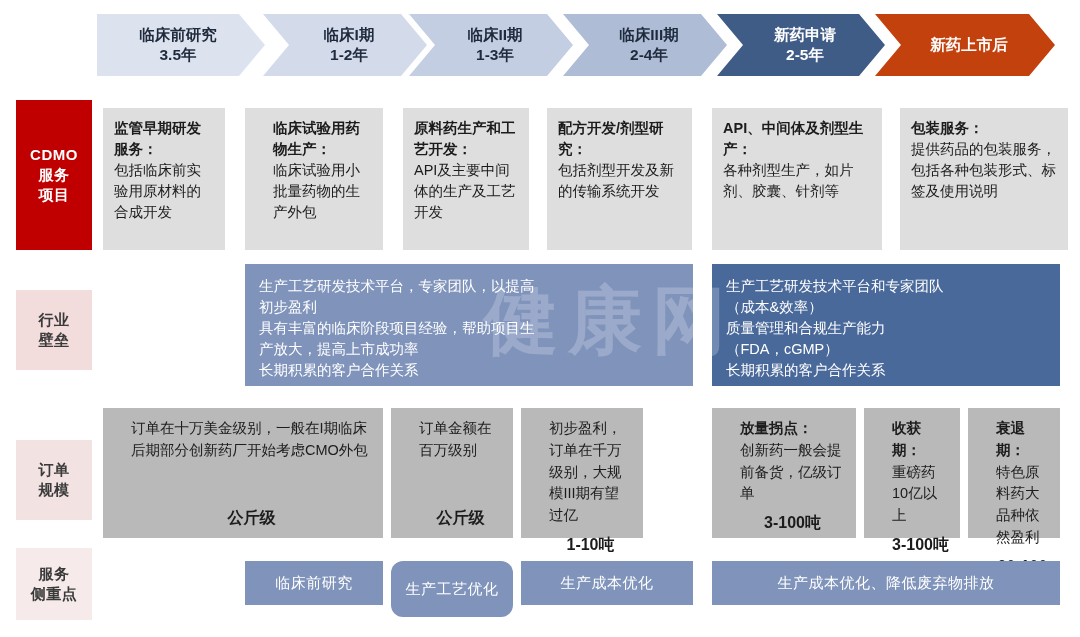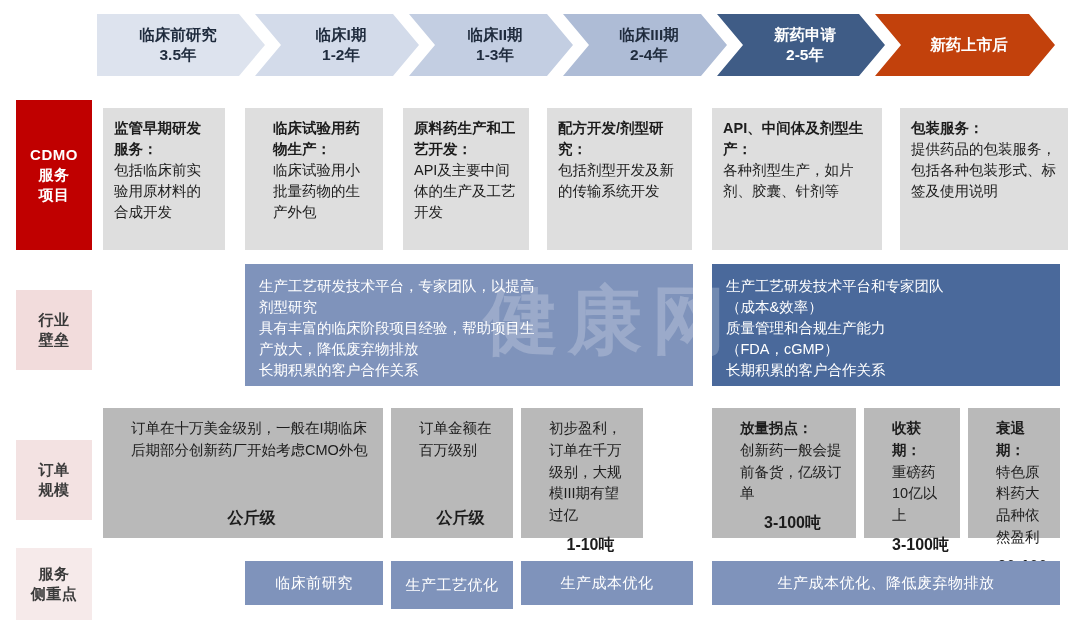--- a/index.html
+++ b/index.html
@@ -163,21 +163,21 @@
 </style>
 </head>
 <body>
 
 <div id="page">
 
   <div class="phase p0" style="left:97px; top:14px; width:168px;">
     <span class="ln">临床前研究</span>
     <span class="ln">3.5年</span>
   </div>
-  <div class="phase p1" style="left:255px; top:14px; width:164px;">
+  <div class="phase p1" style="left:263px; top:14px; width:164px;">
     <span class="ln">临床I期</span>
     <span class="ln">1-2年</span>
   </div>
   <div class="phase p2" style="left:409px; top:14px; width:164px;">
     <span class="ln">临床II期</span>
     <span class="ln">1-3年</span>
   </div>
   <div class="phase p3" style="left:563px; top:14px; width:164px;">
     <span class="ln">临床III期</span>
     <span class="ln">2-4年</span>
@@ -237,23 +237,23 @@
   </div>
 
   <div class="card grey" style="left:900px; top:108px; width:168px; height:142px;">
     <span class="hd">包装服务：</span>
     <span class="bd">提供药品的包装服务，包括各种包装形式、标签及使用说明</span>
   </div>
 
   <div class="card blue" style="left:245px; top:264px; width:448px; height:122px; padding:12px 14px;">
     <span class="lines">
       <span>生产工艺研发技术平台，专家团队，以提高</span>
-      <span>剂型研究</span>
+      <span>初步盈利</span>
       <span>具有丰富的临床阶段项目经验，帮助项目生</span>
-      <span>产放大，降低废弃物排放</span>
+      <span>产放大，提高上市成功率</span>
       <span>长期积累的客户合作关系</span>
     </span>
   </div>
 
   <div class="card blue-d" style="left:712px; top:264px; width:348px; height:122px; padding:12px 14px;">
     <span class="lines">
       <span>生产工艺研发技术平台和专家团队</span>
       <span>（成本&amp;效率）</span>
       <span>质量管理和合规生产能力</span>
       <span>（FDA，cGMP）</span>
@@ -298,21 +298,21 @@
     <span class="bd">
       <span class="hd">衰退期：</span>
       <span>特色原料药大品种依然盈利</span>
     </span>
     <span class="ft">20-100吨</span>
   </div>
 
   <div class="pill" style="left:245px; top:561px; width:138px; height:44px;">
     <span>临床前研究</span>
   </div>
-  <div class="pill" style="left:391px; top:561px; width:122px; height:48px;">
+  <div class="pill" style="left:391px; top:561px; width:122px; height:56px;border-radius:12px;">
     <span>生产工艺优化</span>
   </div>
   <div class="pill" style="left:521px; top:561px; width:172px; height:44px;">
     <span>生产成本优化</span>
   </div>
   <div class="pill" style="left:712px; top:561px; width:348px; height:44px;">
     <span>生产成本优化、降低废弃物排放</span>
   </div>
 
 </div>

